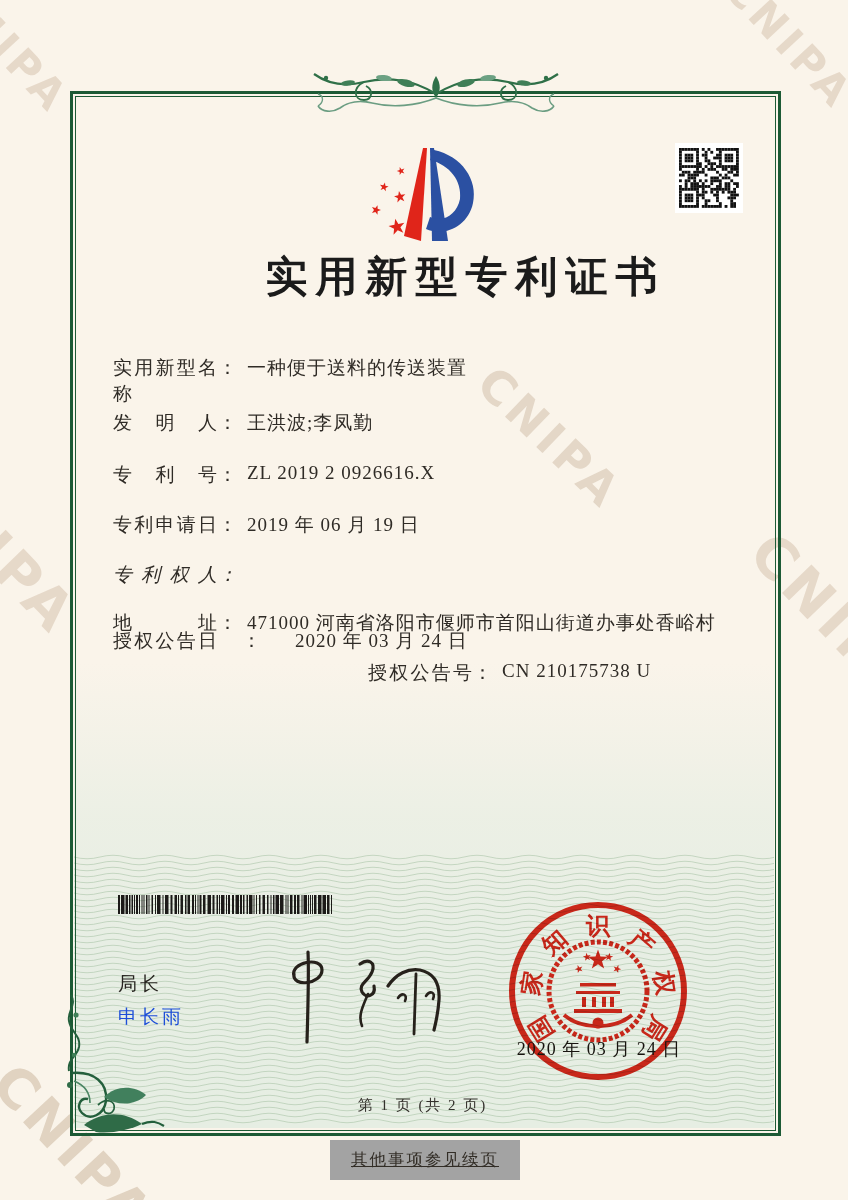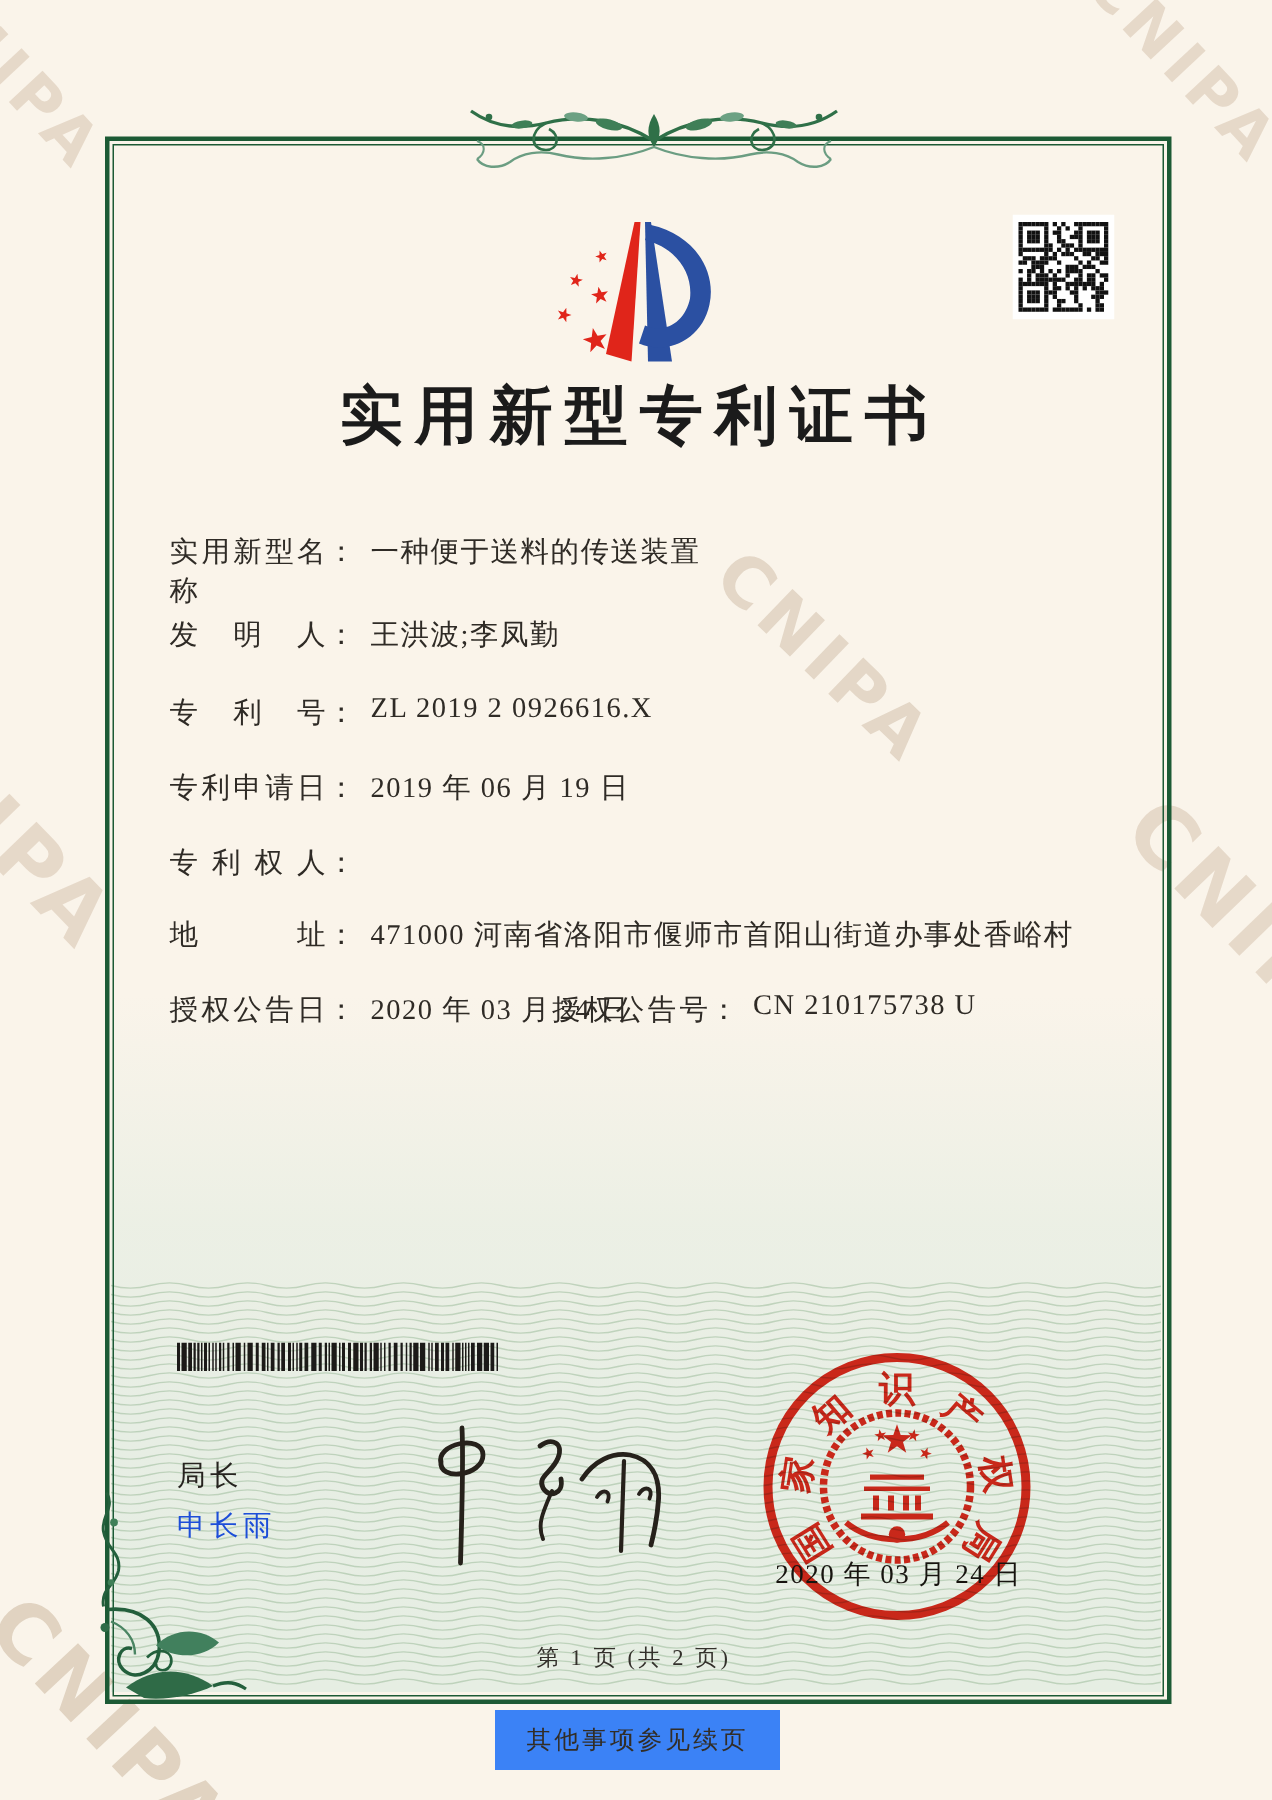--- a/index.html
+++ b/index.html
@@ -29,49 +29,49 @@
   
   .frame{left:70px;top:91px;width:705px;height:1039px;border:3.5px solid #1c5a35;z-index:3;}
   .frame-inner{position:absolute;left:2px;top:2px;right:2px;bottom:2px;border:1px solid #1c5a35;}
   .ornament{z-index:4;}
   
   .cert-no{left:113px;top:142px;font-size:17px;letter-spacing:3px;color:#3b3733;z-index:5;}
   .logo{left:356px;top:140px;z-index:5;}
   .qr{left:675px;top:143px;z-index:5;}
   .title{
     left:70px;top:249px;width:705px;text-align:center;z-index:5;
-    font-size:42px;font-weight:bold;letter-spacing:8px;text-indent:8px;color:#1b1b1b;
+    font-size:42px;font-weight:bold;letter-spacing:8px;text-indent:8px;color:#1b1b1b;padding-left:39px;
   }
   
   .frow{left:113px;z-index:5;font-size:19px;display:flex;align-items:flex-start;}
   .flabel{display:inline-block;width:104px;text-align:justify;text-align-last:justify;}
   .fcolon{margin:0 10px 0 1px;}
   .fvalue{letter-spacing:1px;white-space:nowrap;}
-  .r0{top:355px;} .r1{top:410px;} .r2{top:462px;} .r3{top:512px;} .r4{top:562px;} .r5{top:610px;}
-  .grant1{top:660px;} .grant2{top:660px;left:368px;}
+  .r0{top:355px;} .r1{top:410px;} .r2{top:462px;} .r3{top:512px;} .r4{top:562px;font-style:italic;} .r5{top:610px;}
+  .grant1{top:628px;gap:24px;} .grant2{top:660px;left:368px;}
   
   .body-text{
     left:113px;top:698px;width:628px;z-index:5;font-size:16.5px;line-height:27px;
     text-align:justify;color:#322d26;
   }
   .body-text p{margin:0;text-indent:2em;}
   
   .barcode{left:118px;top:895px;z-index:5;}
   .signer-title{left:118px;top:971px;font-size:19px;letter-spacing:3px;z-index:5;color:#26231f;}
   .signer-name{left:118px;top:1004px;font-size:19px;letter-spacing:3px;z-index:5;color:#1d4ed8;}
   .signature{left:248px;top:942px;z-index:6;}
   .seal{left:506px;top:899px;z-index:6;mix-blend-mode:multiply;opacity:.95;}
   .seal-char{font-size:24px;font-weight:bold;fill:#dd1e10;text-anchor:middle;
              font-family:"Liberation Serif","DejaVu Serif",serif;}
   .seal-date{left:505px;top:1037px;width:188px;text-align:center;font-size:18px;
              letter-spacing:1px;color:#17140f;z-index:7;}
   .page-indicator{left:70px;top:1096px;width:705px;text-align:center;font-size:15px;
                   letter-spacing:2px;z-index:5;color:#33302b;}
-  .note-box{left:330px;top:1140px;width:190px;height:40px;background:#3b82f6;z-index:5;
-            text-align:center;line-height:40px;font-size:16.5px;letter-spacing:2px;color:#322d26;}
+  .note-box{left:330px;top:1140px;width:190px;height:40px;background:#a3a3a3;z-index:5;
+            text-align:center;line-height:40px;font-size:16.5px;letter-spacing:2px;color:#322d26;text-decoration:underline;}
 </style>
 </head>
 <body>
 
 <div class="page">
 
   <svg width="0" height="0" style="position:absolute" aria-hidden="true">
     <defs>
       <polygon id="star" points="0,-10 2.35,-3.24 9.51,-3.09 3.8,1.24 5.88,8.09 0,4 -5.88,8.09 -3.8,1.24 -9.51,-3.09 -2.35,-3.24"></polygon>
       <g id="flourish-half">

